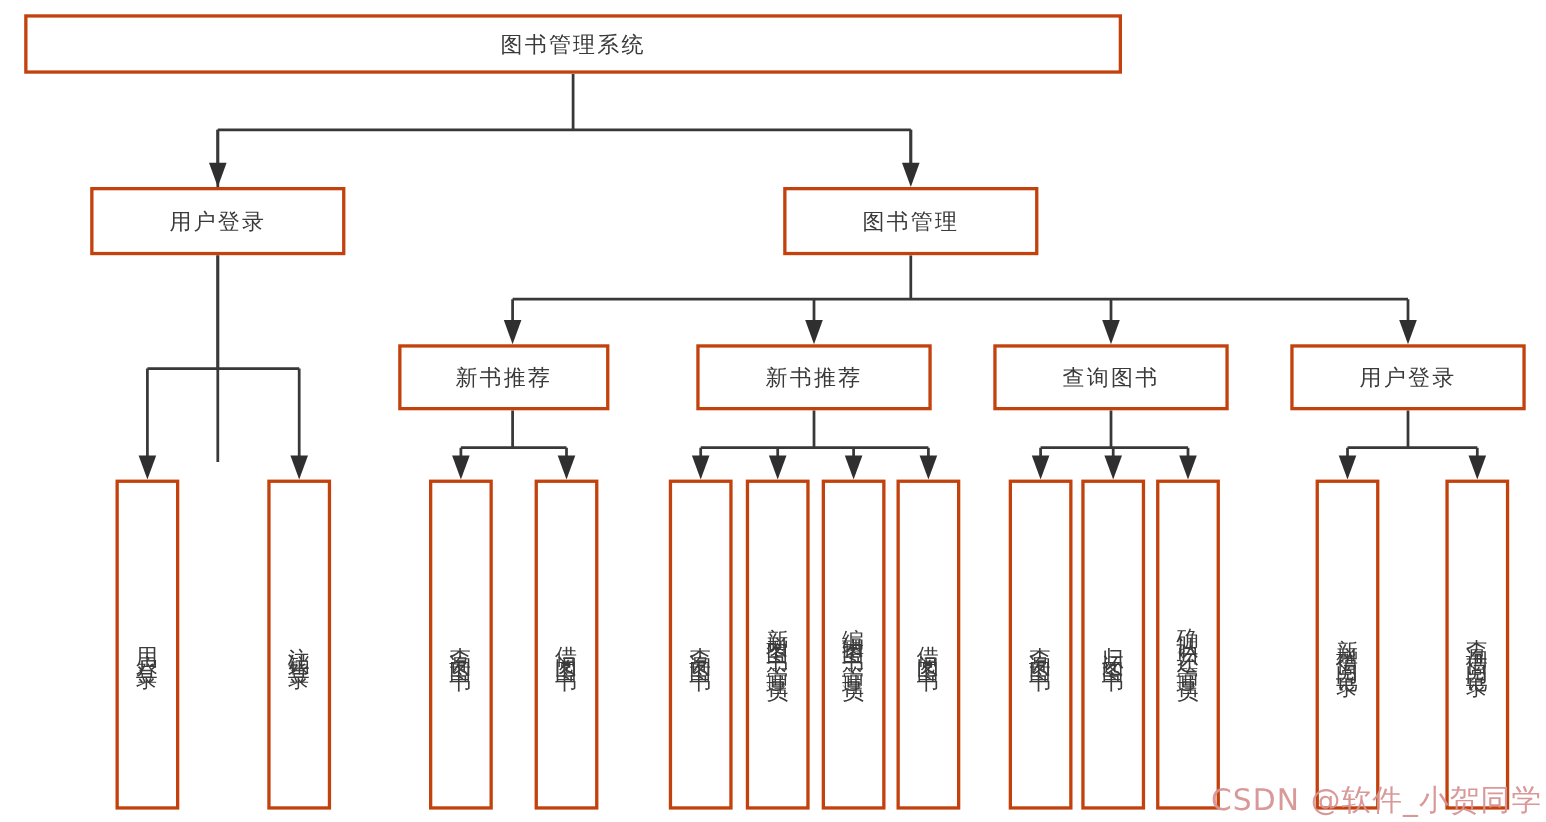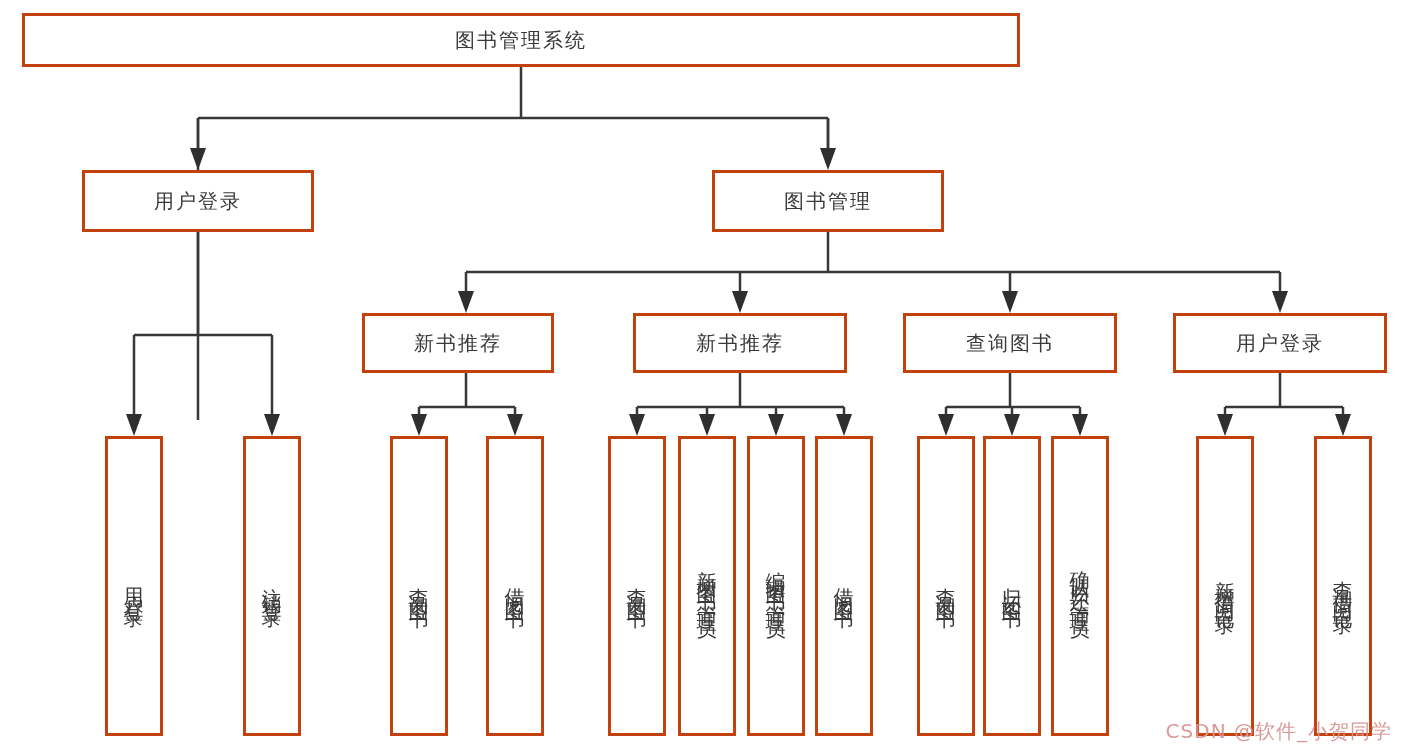--- a/index.html
+++ b/index.html
@@ -14,21 +14,21 @@
   .branch-login{left:82px;width:232px;}
   .branch-mgmt{left:712px;width:232px;align-items:center;}
   .gbox{top:313px;height:60px;}
   .g1{left:362px;width:192px;}
   .g2{left:633px;width:214px;}
   .g3{left:903px;width:214px;}
   .g4{left:1173px;width:214px;}
   .leaf{top:436px;width:58px;height:300px;}
   .leaf span{writing-mode:vertical-rl;text-orientation:upright;font-size:20px;letter-spacing:7px;
     line-height:1;white-space:nowrap;}
-  .watermark{position:absolute;right:13px;bottom:2px;font-size:20px;letter-spacing:1px;
+  .watermark{position:absolute;right:3px;bottom:2px;font-size:27px;letter-spacing:1px;
     color:#d89494;opacity:0.95;}
 </style>
 </head>
 <body>
 
 <div class="stage">
 
   <svg class="wires" width="1405" height="747" viewBox="0 0 1405 747" stroke="#383838" stroke-width="2.5" fill="none">
 
     <g>

